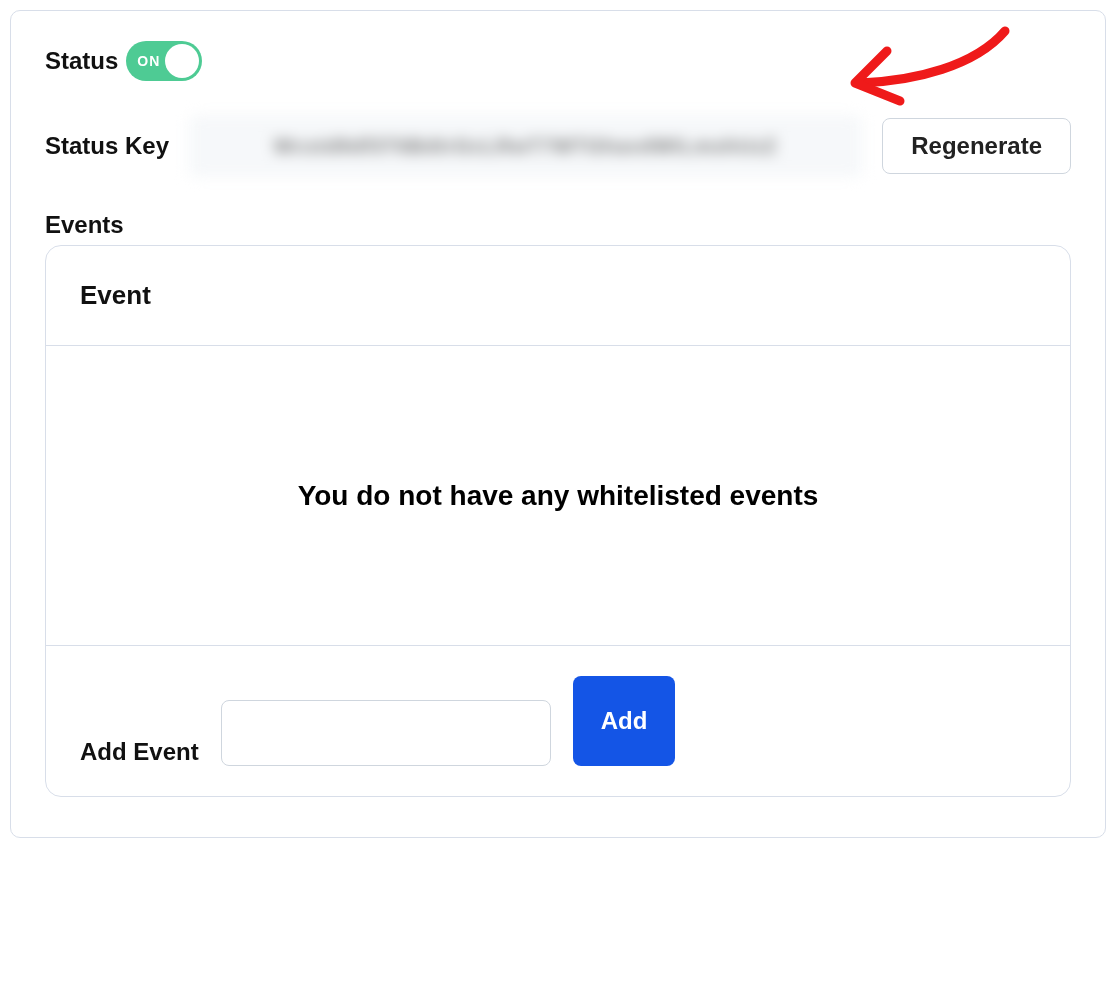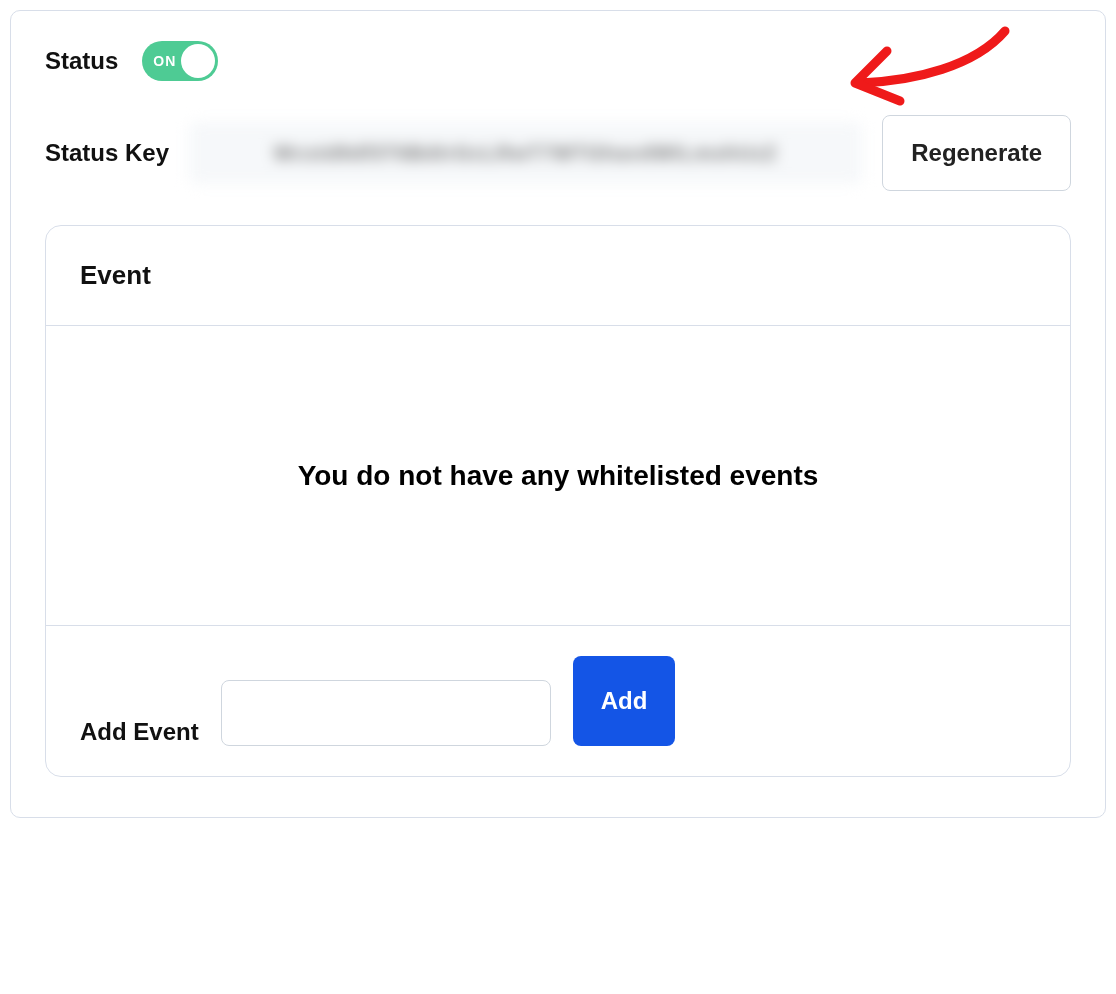--- a/index.html
+++ b/index.html
@@ -31,21 +31,21 @@
   }
   .card-body {
     padding: 30px 34px 40px 34px;
     position: relative;
   }
 
   
   .status-row {
     display: flex;
     align-items: center;
-    gap: 24px;
+    gap: 8px;
     margin-bottom: 34px;
   }
   .status-label {
     font-size: 24px;
     font-weight: 700;
     color: #111;
   }
   .toggle {
     position: relative;
     width: 76px;
@@ -97,21 +97,21 @@
     justify-content: center;
     overflow: hidden;
     font-size: 20px;
     font-weight: 700;
     color: #777;
     filter: blur(7px);
     letter-spacing: 1px;
   }
   .regen-btn {
     flex: 0 0 auto;
-    height: 76px;
+    height: 56px;
     padding: 0 28px;
     border: 1px solid #cfd6de;
     border-radius: 8px;
     background: #fff;
     font-size: 24px;
     font-weight: 700;
     color: #222;
     cursor: pointer;
   }
 
@@ -235,20 +235,21 @@
           <span class="toggle-knob"></span>
         </div>
       </div>
 
       <div class="key-row">
         <span class="key-label">Status Key</span>
         <div class="key-value">Wcstd9df3T6BdtrGcLRwT7WTGhavdWILmshUzZ</div>
         <button class="regen-btn">Regenerate</button>
       </div>
 
+      <div class="events-heading">Events</div>
 
       <div class="events-table">
         <div class="events-thead">Event</div>
         <div class="events-empty">You do not have any whitelisted events</div>
         <div class="events-footer">
           <span class="add-event-label">Add Event</span>
           <input class="add-event-input" type="text" value="" style="">
           <button class="add-btn">Add</button>
         </div>
       </div>

